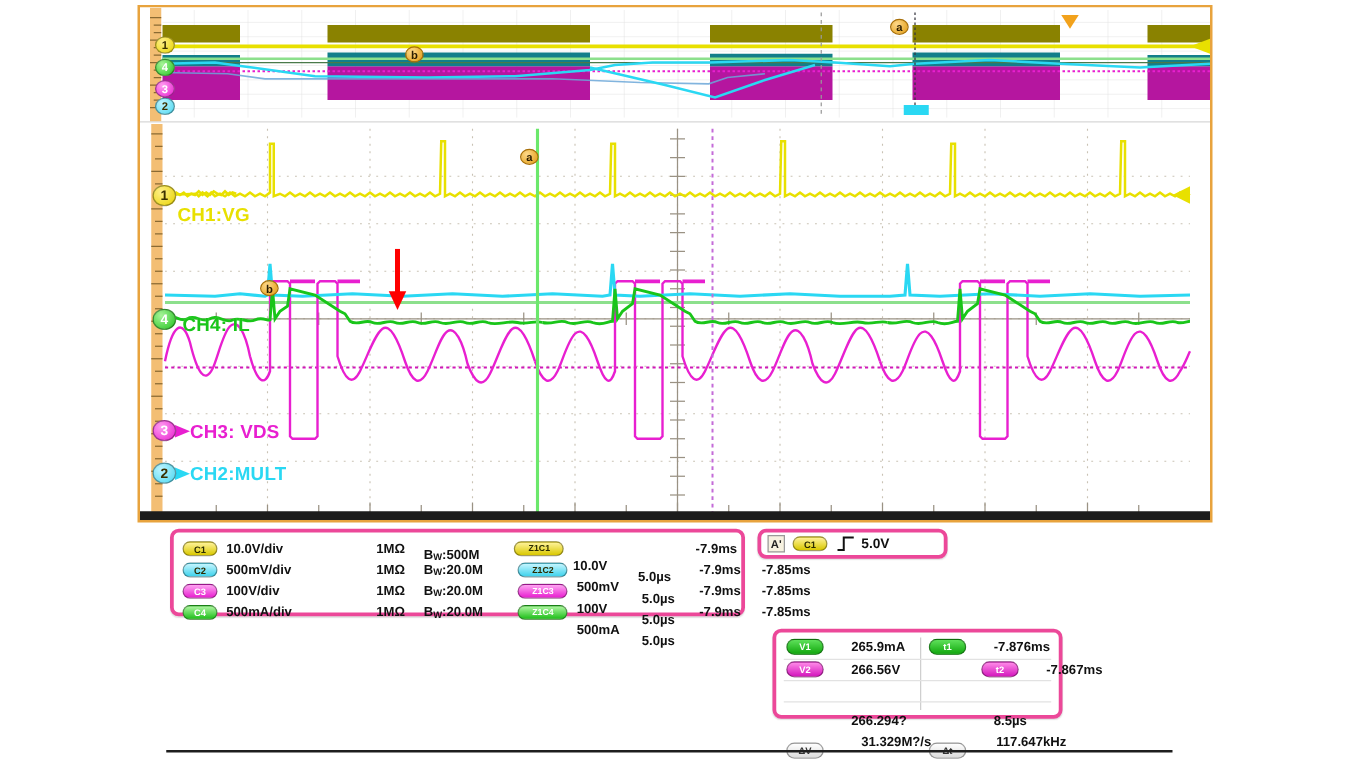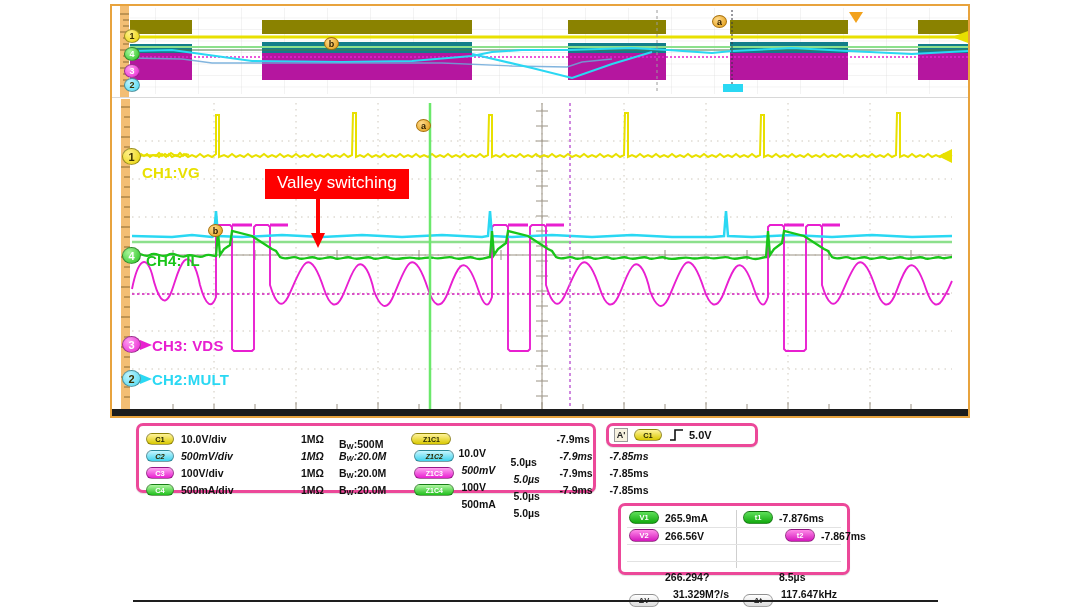--- a/index.html
+++ b/index.html
@@ -113,21 +113,21 @@
   .sub { font-size: 7.5px; vertical-align: -1px; }
 
   .trig-inner { display:flex; align-items:center; height: 100%; padding-left: 5px; font-size: 11px; font-weight: bold; color:#111; }
   .abox { width: 14px; height: 14px; border:1px solid #9a9a9a; background:#f7f2e0;
           font-size: 9px; font-weight:bold; display:flex; align-items:center; justify-content:center; margin-right:6px; color:#222;}
 
   .hz-line { position: absolute; font-size: 10.5px; font-weight: bold; color: #111; white-space: nowrap; }
 
   .curs-cell {
     position: absolute; display:flex; align-items:center;
-    font-size: 10.5px; font-weight: bold; color:#111;
+    font-size: 10.5px; font-weight: bold; color:#111;gap:16px;
   }
   .cur-pill {
     width: 30px; height: 13px; border-radius: 7px; margin-right: 6px; flex:none;
     display:flex; align-items:center; justify-content:center;
     font-size: 7.5px; font-weight:bold; border:1px solid rgba(0,0,0,.35);
   }
   .cur-pill.g { background: linear-gradient(#5ee05a,#12a80e); color:#fff; }
   .cur-pill.m { background: linear-gradient(#ff8ae8,#d417bd); color:#fff; }
   .cur-pill.n { background: linear-gradient(#ffffff,#dcdcdc); color:#333;margin-top:48px; }
   .cur-div-v { position:absolute; top:4px; bottom:4px; width:1px; background:#cfcfcf; }
@@ -473,21 +473,20 @@
       <div class="chlabel vg" style="left:30px; top:65px;">CH1:VG</div>
       <div class="chlabel il" style="left:34px; top:153px;">CH4: IL</div>
       <div class="chlabel vds" style="left:40px; top:238px;">CH3: VDS</div>
       <div class="chlabel mult" style="left:40px; top:272px;">CH2:MULT</div>
 
       <div class="mark-pill" style="left:304px; top:20px;">a</div>
       <div class="mark-pill" style="left:96px;  top:125px;">b</div>
     </div>
   </div>
 
-  <div class="ann-box" style="left:265px; top:169px;">Valley switching</div>
   <svg class="ann-arrow" style="left:310px; top:199px;" width="16" height="50">
     <line x1="8" y1="0" x2="8" y2="36" stroke="#fe0000" stroke-width="4"></line>
     <polygon points="1,34 15,34 8,49" fill="#fe0000"></polygon>
   </svg>
 
   <div class="panel panel-chan">
 
     <div class="chan-row" style="top:5px;">
       <span class="cpill c1">C1</span>
       <span class="f-scale">10.0V/div</span>
@@ -495,21 +494,21 @@
       <span class="f-imp">1MΩ</span>
       <span style="white-space:nowrap;margin-top:10px;"><span>B</span><span class="sub">W</span><span>:500M</span></span>
       <span style="width:28px;"></span>
       <span class="cpill c1 zpill">Z1C1</span>
       <span class="f-zv">10.0V</span>
       <span class="f-zt">5.0µs</span>
       <span class="f-p1">-7.9ms</span>
       <span class="f-p2">-7.85ms</span>
     </div>
 
-    <div class="chan-row" style="top:22px;font-style:italic;">
+    <div class="chan-row" style="top:22px;">
       <span class="cpill c2">C2</span>
       <span class="f-scale">500mV/div</span>
       <span style="width:46px;"></span>
       <span class="f-imp">1MΩ</span>
       <span style="white-space:nowrap;"><span>B</span><span class="sub">W</span><span>:20.0M</span></span>
       <span style="width:28px;"></span>
       <span class="cpill c2 zpill">Z1C2</span>
       <span class="f-zv">500mV</span>
       <span class="f-zt">5.0µs</span>
       <span class="f-p1">-7.9ms</span>

